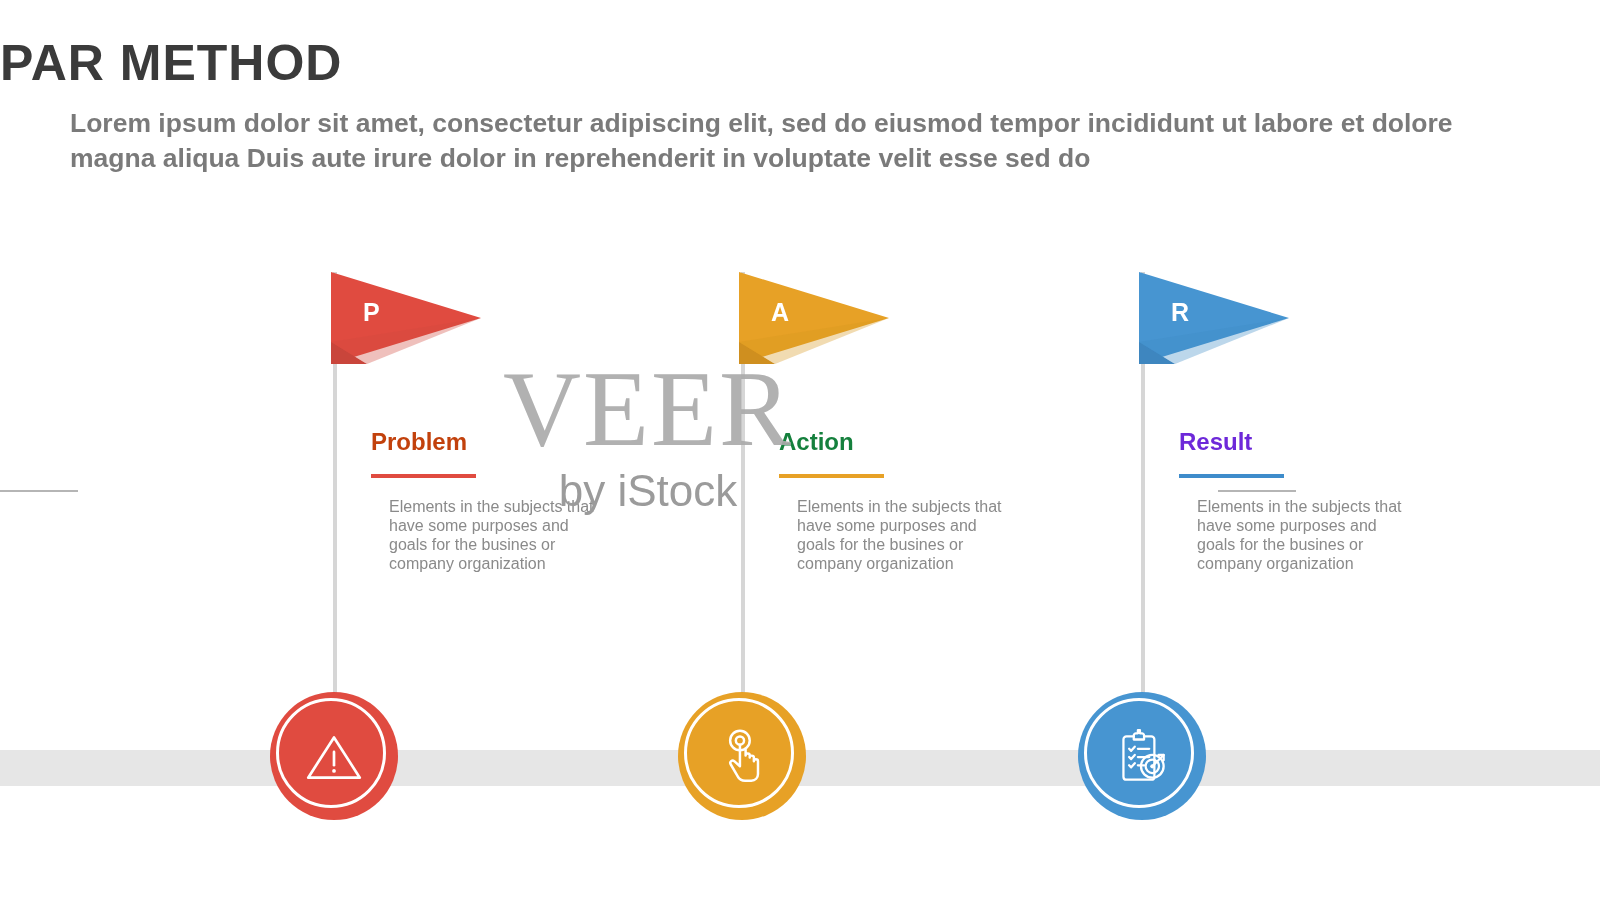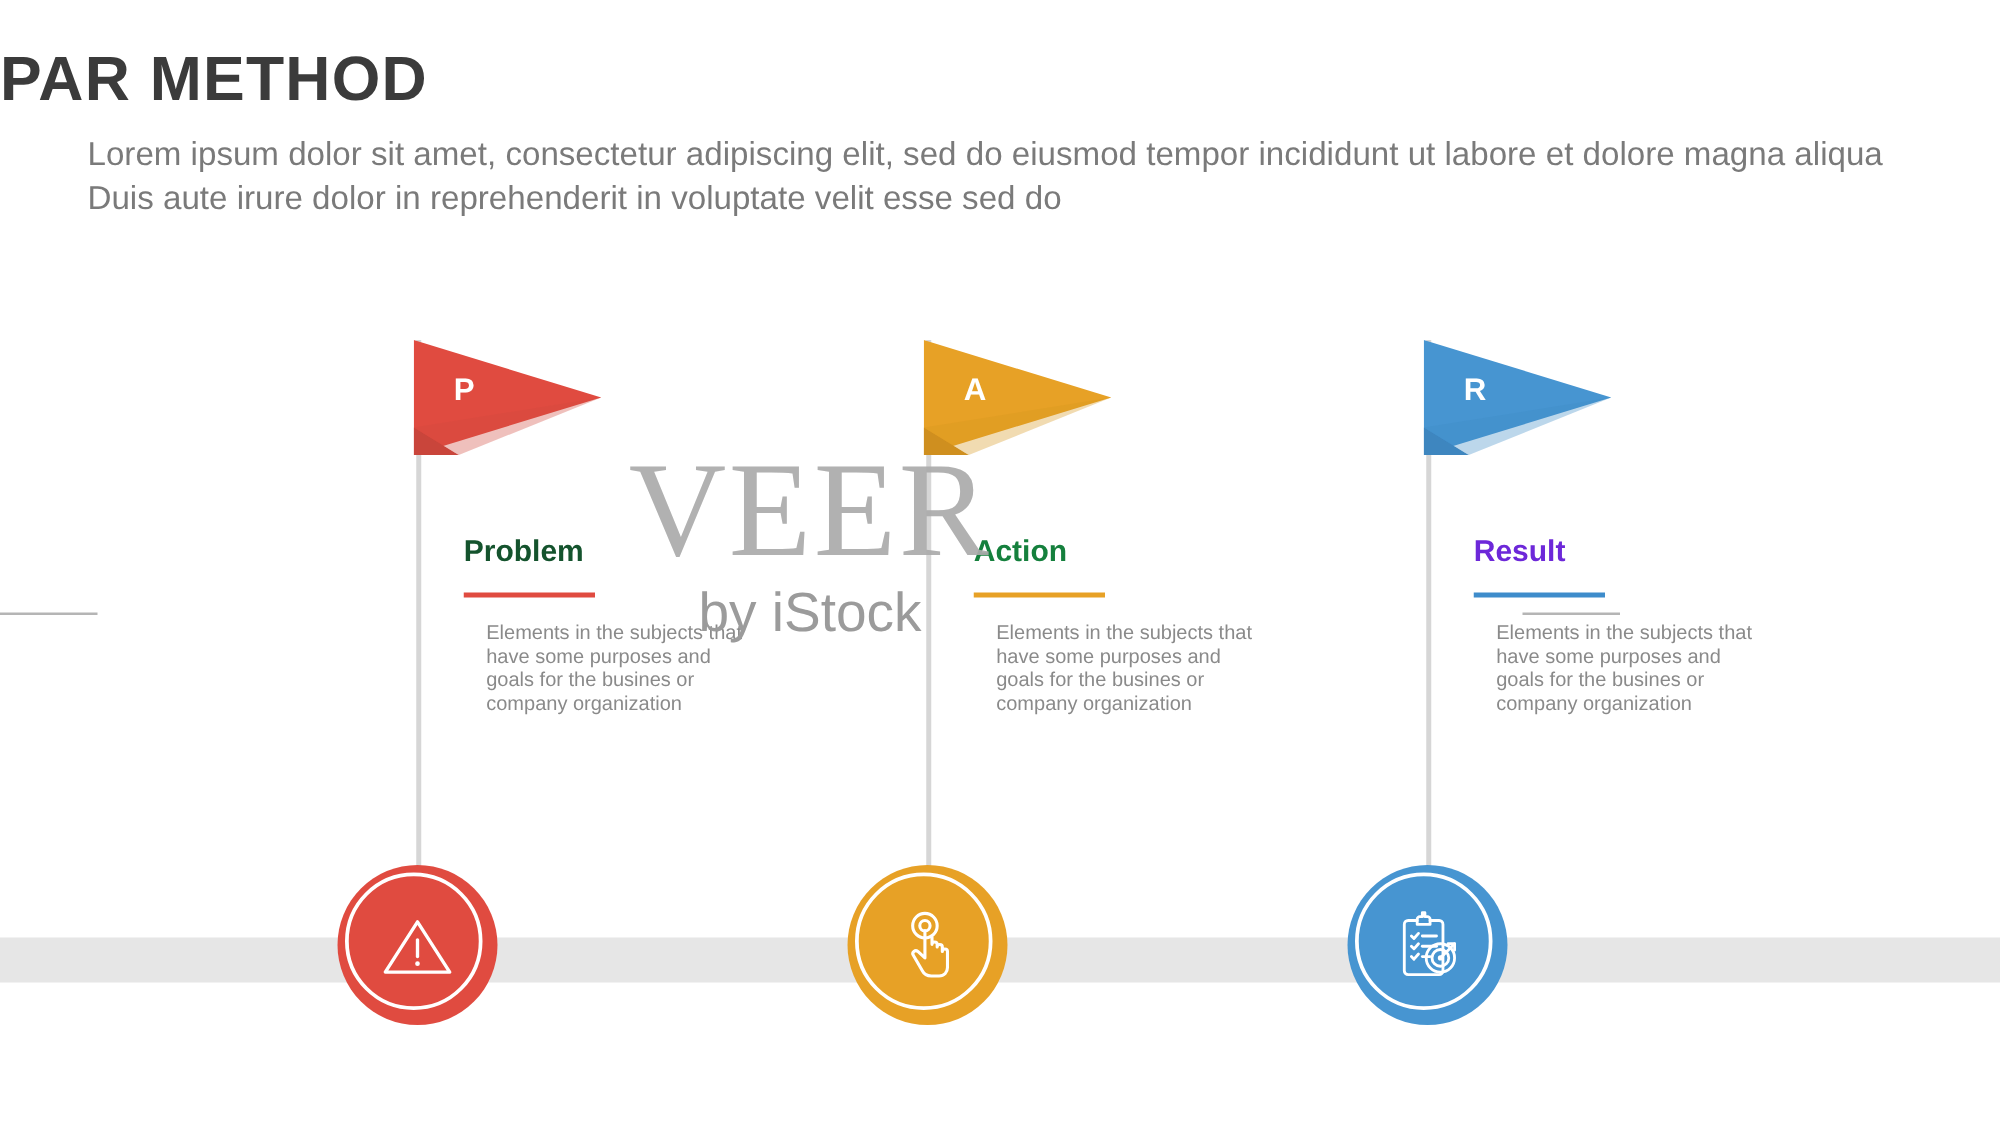--- a/index.html
+++ b/index.html
@@ -37,21 +37,21 @@
     letter-spacing: 1px;
     line-height: 1.08;
     margin: 0;
   }
   .subtitle {
     margin: 16px auto 0 auto;
     width: 1460px;
     font-size: 26.5px;
     color: #7a7a7a;
     line-height: 1.32;
-    font-weight: 400;
+    font-weight: 700;
   }
 
   
   .gray-band {
     position: absolute;
     left: 0;
     top: 750px;
     width: 1600px;
     height: 36px;
     background: #e6e6e6;
@@ -220,21 +220,21 @@
       <div class="flag">
         <svg width="150" height="92" viewBox="0 0 150 92">
           <polygon points="0,0 150,46 0,92" fill="#e04b40"></polygon>
           <polygon points="0,70 36,92 0,92" fill="#c9453b"></polygon>
           <polygon points="36,92 150,46 0,70" fill="#d14a3f" opacity="0.35"></polygon>
         </svg>
         <span class="flag-letter">P</span>
       </div>
 
       <div class="headline">
-        <div class="h" style="color:#14532d">Problem</div>
+        <div class="h" style="color:#c2410c">Problem</div>
         <div class="rule" style="background:#e04b40"></div>
       </div>
 
       <div class="body-text">Elements in the subjects that have some purposes and goals for the  busines or company organization</div>
 
       <div class="badge" style="background:#e04b40">
         <span class="inner-ring"></span>
         <span class="glyph">
           <svg viewBox="0 0 64 64" fill="none" stroke="#ffffff" stroke-width="2.6" stroke-linecap="round" stroke-linejoin="round">
             <path d="M32 14 L57 53 H7 Z"></path>

